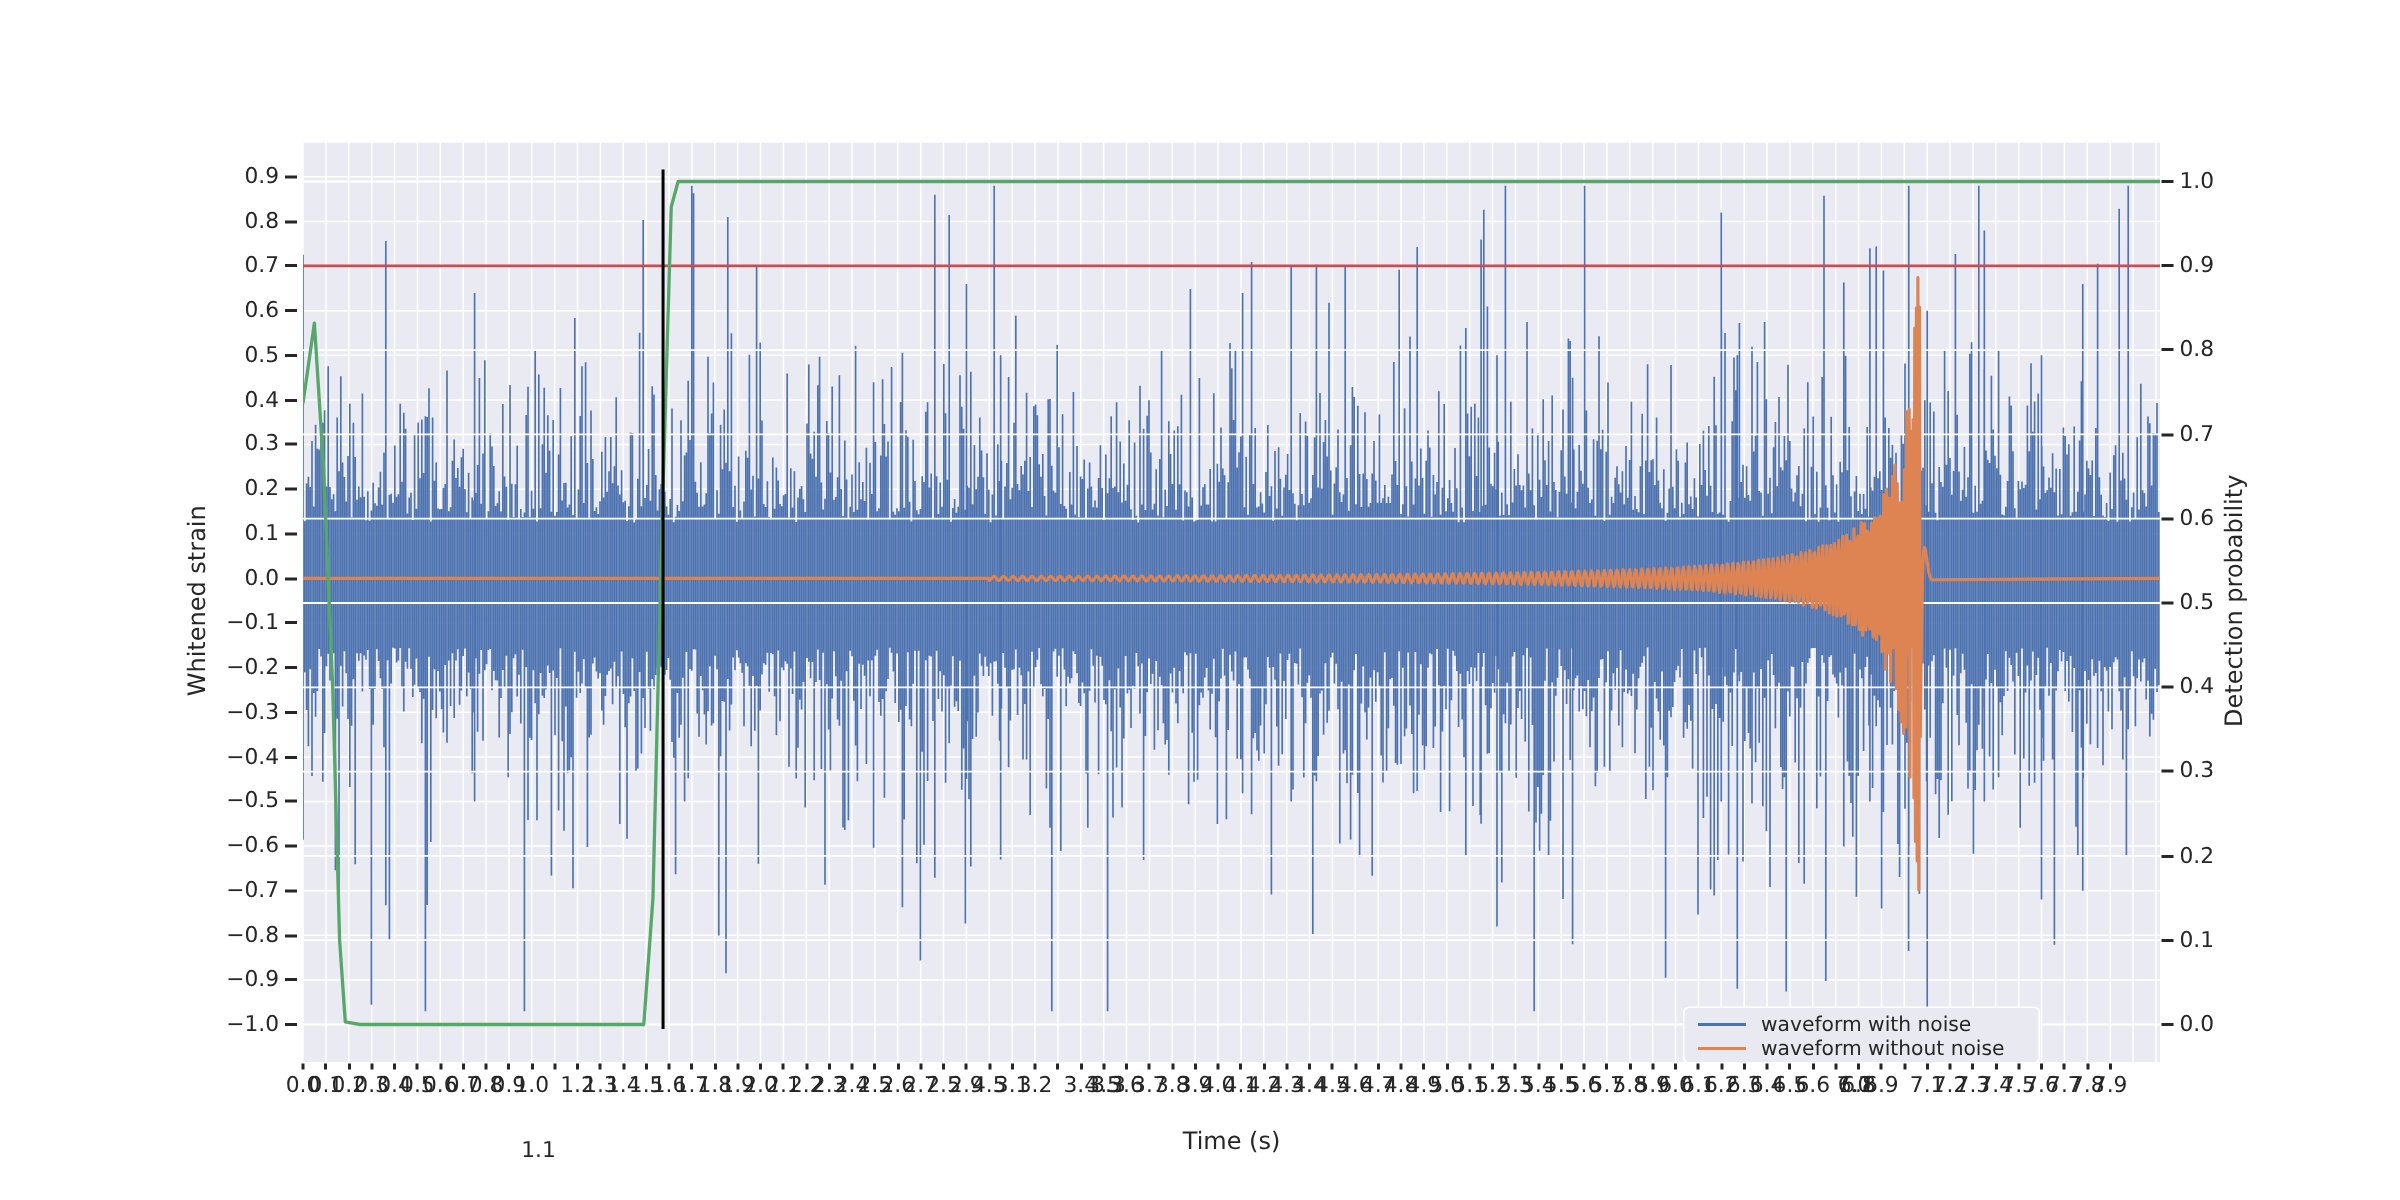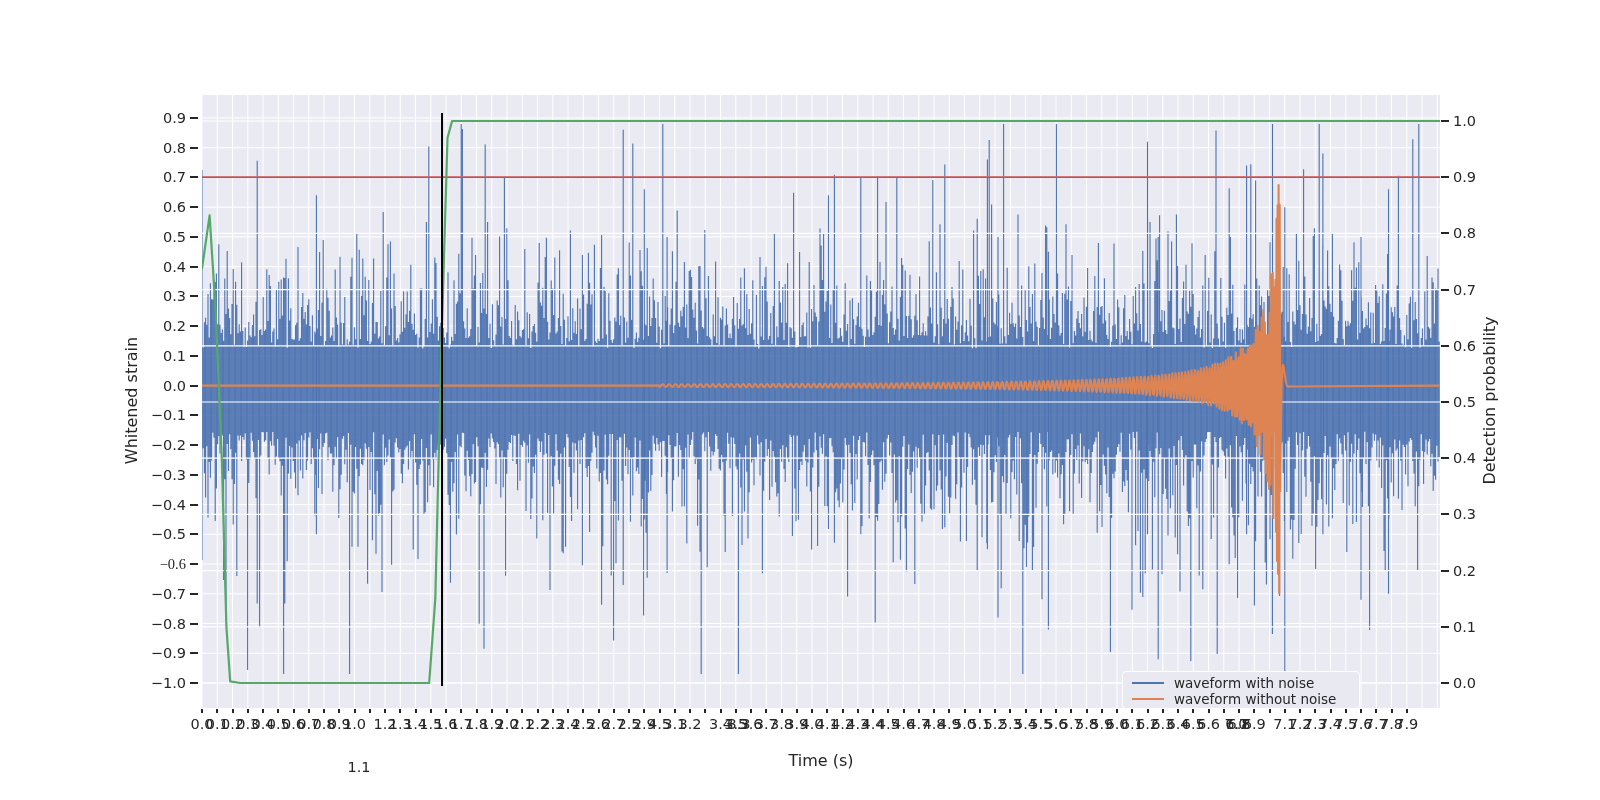--- a/index.html
+++ b/index.html
@@ -89,21 +89,21 @@
     <div class="ytickL" style="top: 406.34px;">−0.1</div>
     <div class="tickdashL" style="left: 190px; top: 414.34px;"></div>
     <div class="ytickL" style="top: 436.08px;">−0.2</div>
     <div class="tickdashL" style="left: 190px; top: 444.08px;"></div>
     <div class="ytickL" style="top: 465.82px;">−0.3</div>
     <div class="tickdashL" style="left: 190px; top: 473.82px;"></div>
     <div class="ytickL" style="top: 495.56px;">−0.4</div>
     <div class="tickdashL" style="left: 190px; top: 503.56px;"></div>
     <div class="ytickL" style="top: 525.3px;">−0.5</div>
     <div class="tickdashL" style="left: 190px; top: 533.3px;"></div>
-    <div class="ytickL" style="top: 555.04px; font-family: Liberation Serif, serif;">−0.6</div>
+    <div class="ytickL" style="top: 555.04px;">−0.6</div>
     <div class="tickdashL" style="left: 190px; top: 563.04px;"></div>
     <div class="ytickL" style="top: 584.78px;">−0.7</div>
     <div class="tickdashL" style="left: 190px; top: 592.78px;"></div>
     <div class="ytickL" style="top: 614.52px;">−0.8</div>
     <div class="tickdashL" style="left: 190px; top: 622.52px;"></div>
     <div class="ytickL" style="top: 644.26px;">−0.9</div>
     <div class="tickdashL" style="left: 190px; top: 652.26px;"></div>
     <div class="ytickL" style="top: 674px;">−1.0</div>
     <div class="tickdashL" style="left: 190px; top: 682px;"></div>
     <div class="ytickR" style="top: 112px;">1.0</div>

